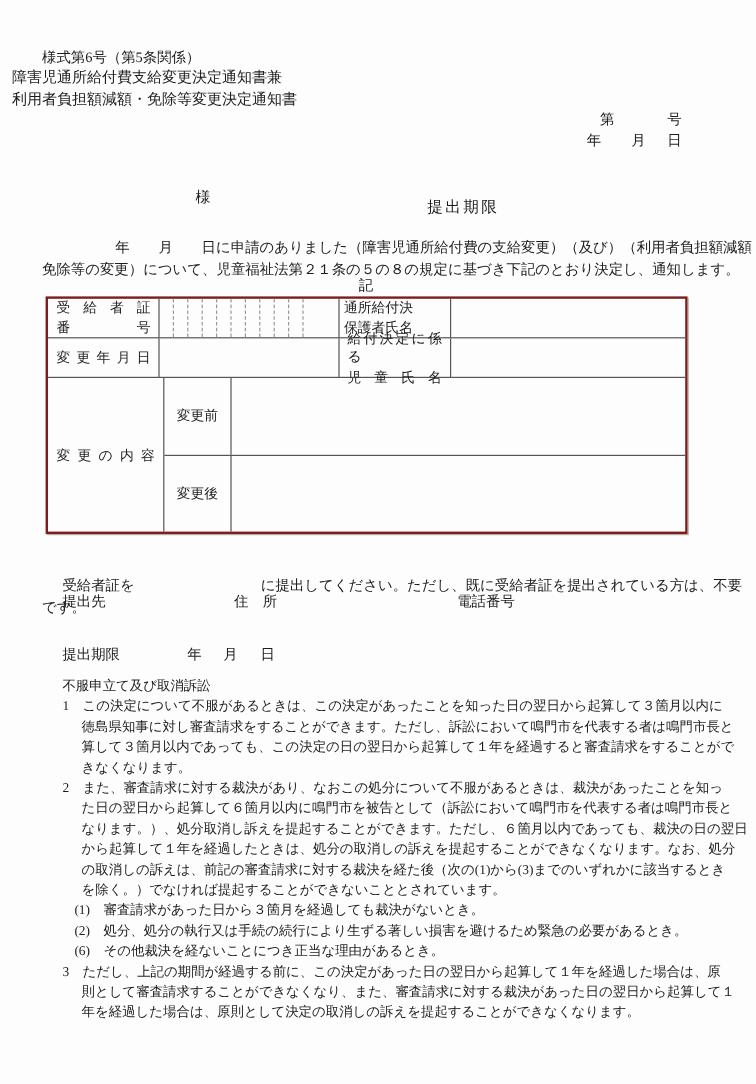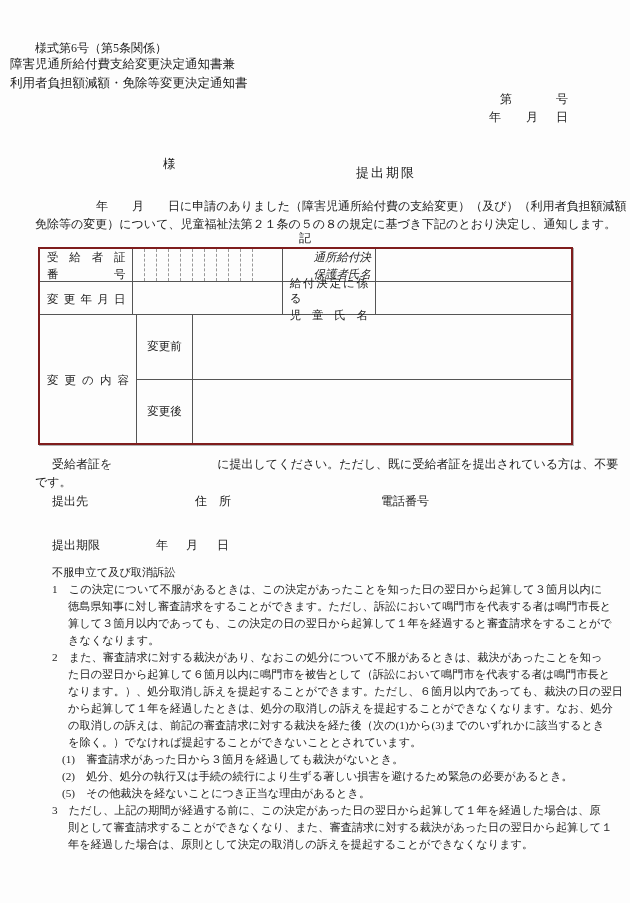--- a/index.html
+++ b/index.html
@@ -34,32 +34,32 @@
          box-shadow:1px 1px 0 #b0b0b0; font-size:11.5px; }
   .row { display:flex; }
   .c { border-right:1px solid #555; border-bottom:1px solid #555; }
   .row .c:last-child { border-right:none; }
   .r1 .c, .r2 .c { height:33px; }
   .w1 { width:94px; } .w2 { width:150px; } .w3 { width:94px; } .w4 { width:196px; }
   .r3 { height:128px; }
   .r3 .c { border-bottom:none; }
   .w1b { width:97px; }
   .lblj { padding:2px 7px 0 7px; line-height:15px; text-align:justify; text-align-last:justify; }
-  .lblc { padding:2px 4px 0 4px; line-height:15px; text-align:right;font-style:italic; }
+  .lblc { padding:2px 4px 0 4px; line-height:15px; text-align:left; }
   .vcenter { display:flex; flex-direction:column; justify-content:center; }
   .numcell { display:flex; align-items:stretch; }
   .dbox { width:12px; border-right:1px dashed #999; }
   .sub { flex:1; display:flex; flex-direction:column; }
   .subrow { flex:1; display:flex; }
   .subrow:first-child { border-bottom:1px solid #555; }
   .sublbl { width:56px; border-right:1px solid #555; display:flex; align-items:center; justify-content:center; }
   .subval { flex:1; }
 
   .submit-par { left:35px; top:455px; width:575px; font-size:12px; line-height:18px; }
-  .submit-par .s1 { padding-left:17px; }
+  .submit-par .s1 { padding-left:17px;margin-top:24px; }
   .gap1 { display:inline-block; width:105px; }
 
   .fields-line { left:35px; top:493px; width:575px; height:16px; font-size:12px; }
   .fields-line span, .deadline-line span { position:absolute; }
   .f-submitto { left:17px; } .f-address { left:160px; } .f-phone { left:346px; }
   .deadline-line { left:35px; top:537px; width:575px; height:16px; font-size:12px; }
   .d-label { left:17px; } .d-year { left:121px; } .d-month { left:151px; } .d-day { left:182px; }
 
   .appeal { left:35px; top:564px; width:580px; font-size:11.2px; line-height:17px; }
   .appeal div { white-space:nowrap; }
@@ -177,17 +177,17 @@
   <div class="line-cont">算して３箇月以内であっても、この決定の日の翌日から起算して１年を経過すると審査請求をすることがで</div>
   <div class="line-cont">きなくなります。</div>
   <div class="line-item">2　また、審査請求に対する裁決があり、なおこの処分について不服があるときは、裁決があったことを知っ</div>
   <div class="line-cont">た日の翌日から起算して６箇月以内に鳴門市を被告として（訴訟において鳴門市を代表する者は鳴門市長と</div>
   <div class="line-cont">なります。）、処分取消し訴えを提起することができます。ただし、６箇月以内であっても、裁決の日の翌日</div>
   <div class="line-cont">から起算して１年を経過したときは、処分の取消しの訴えを提起することができなくなります。なお、処分</div>
   <div class="line-cont">の取消しの訴えは、前記の審査請求に対する裁決を経た後（次の(1)から(3)までのいずれかに該当するとき</div>
   <div class="line-cont">を除く。）でなければ提起することができないこととされています。</div>
   <div class="line-sub">(1)　審査請求があった日から３箇月を経過しても裁決がないとき。</div>
   <div class="line-sub">(2)　処分、処分の執行又は手続の続行により生ずる著しい損害を避けるため緊急の必要があるとき。</div>
-  <div class="line-sub">(5)　その他裁決を経ないことにつき正当な理由があるとき。</div>
+  <div class="line-sub">(6)　その他裁決を経ないことにつき正当な理由があるとき。</div>
   <div class="line-item">3　ただし、上記の期間が経過する前に、この決定があった日の翌日から起算して１年を経過した場合は、原</div>
   <div class="line-cont">則として審査請求することができなくなり、また、審査請求に対する裁決があった日の翌日から起算して１</div>
   <div class="line-cont">年を経過した場合は、原則として決定の取消しの訴えを提起することができなくなります。</div>
 </div>
 
 </body></html>

